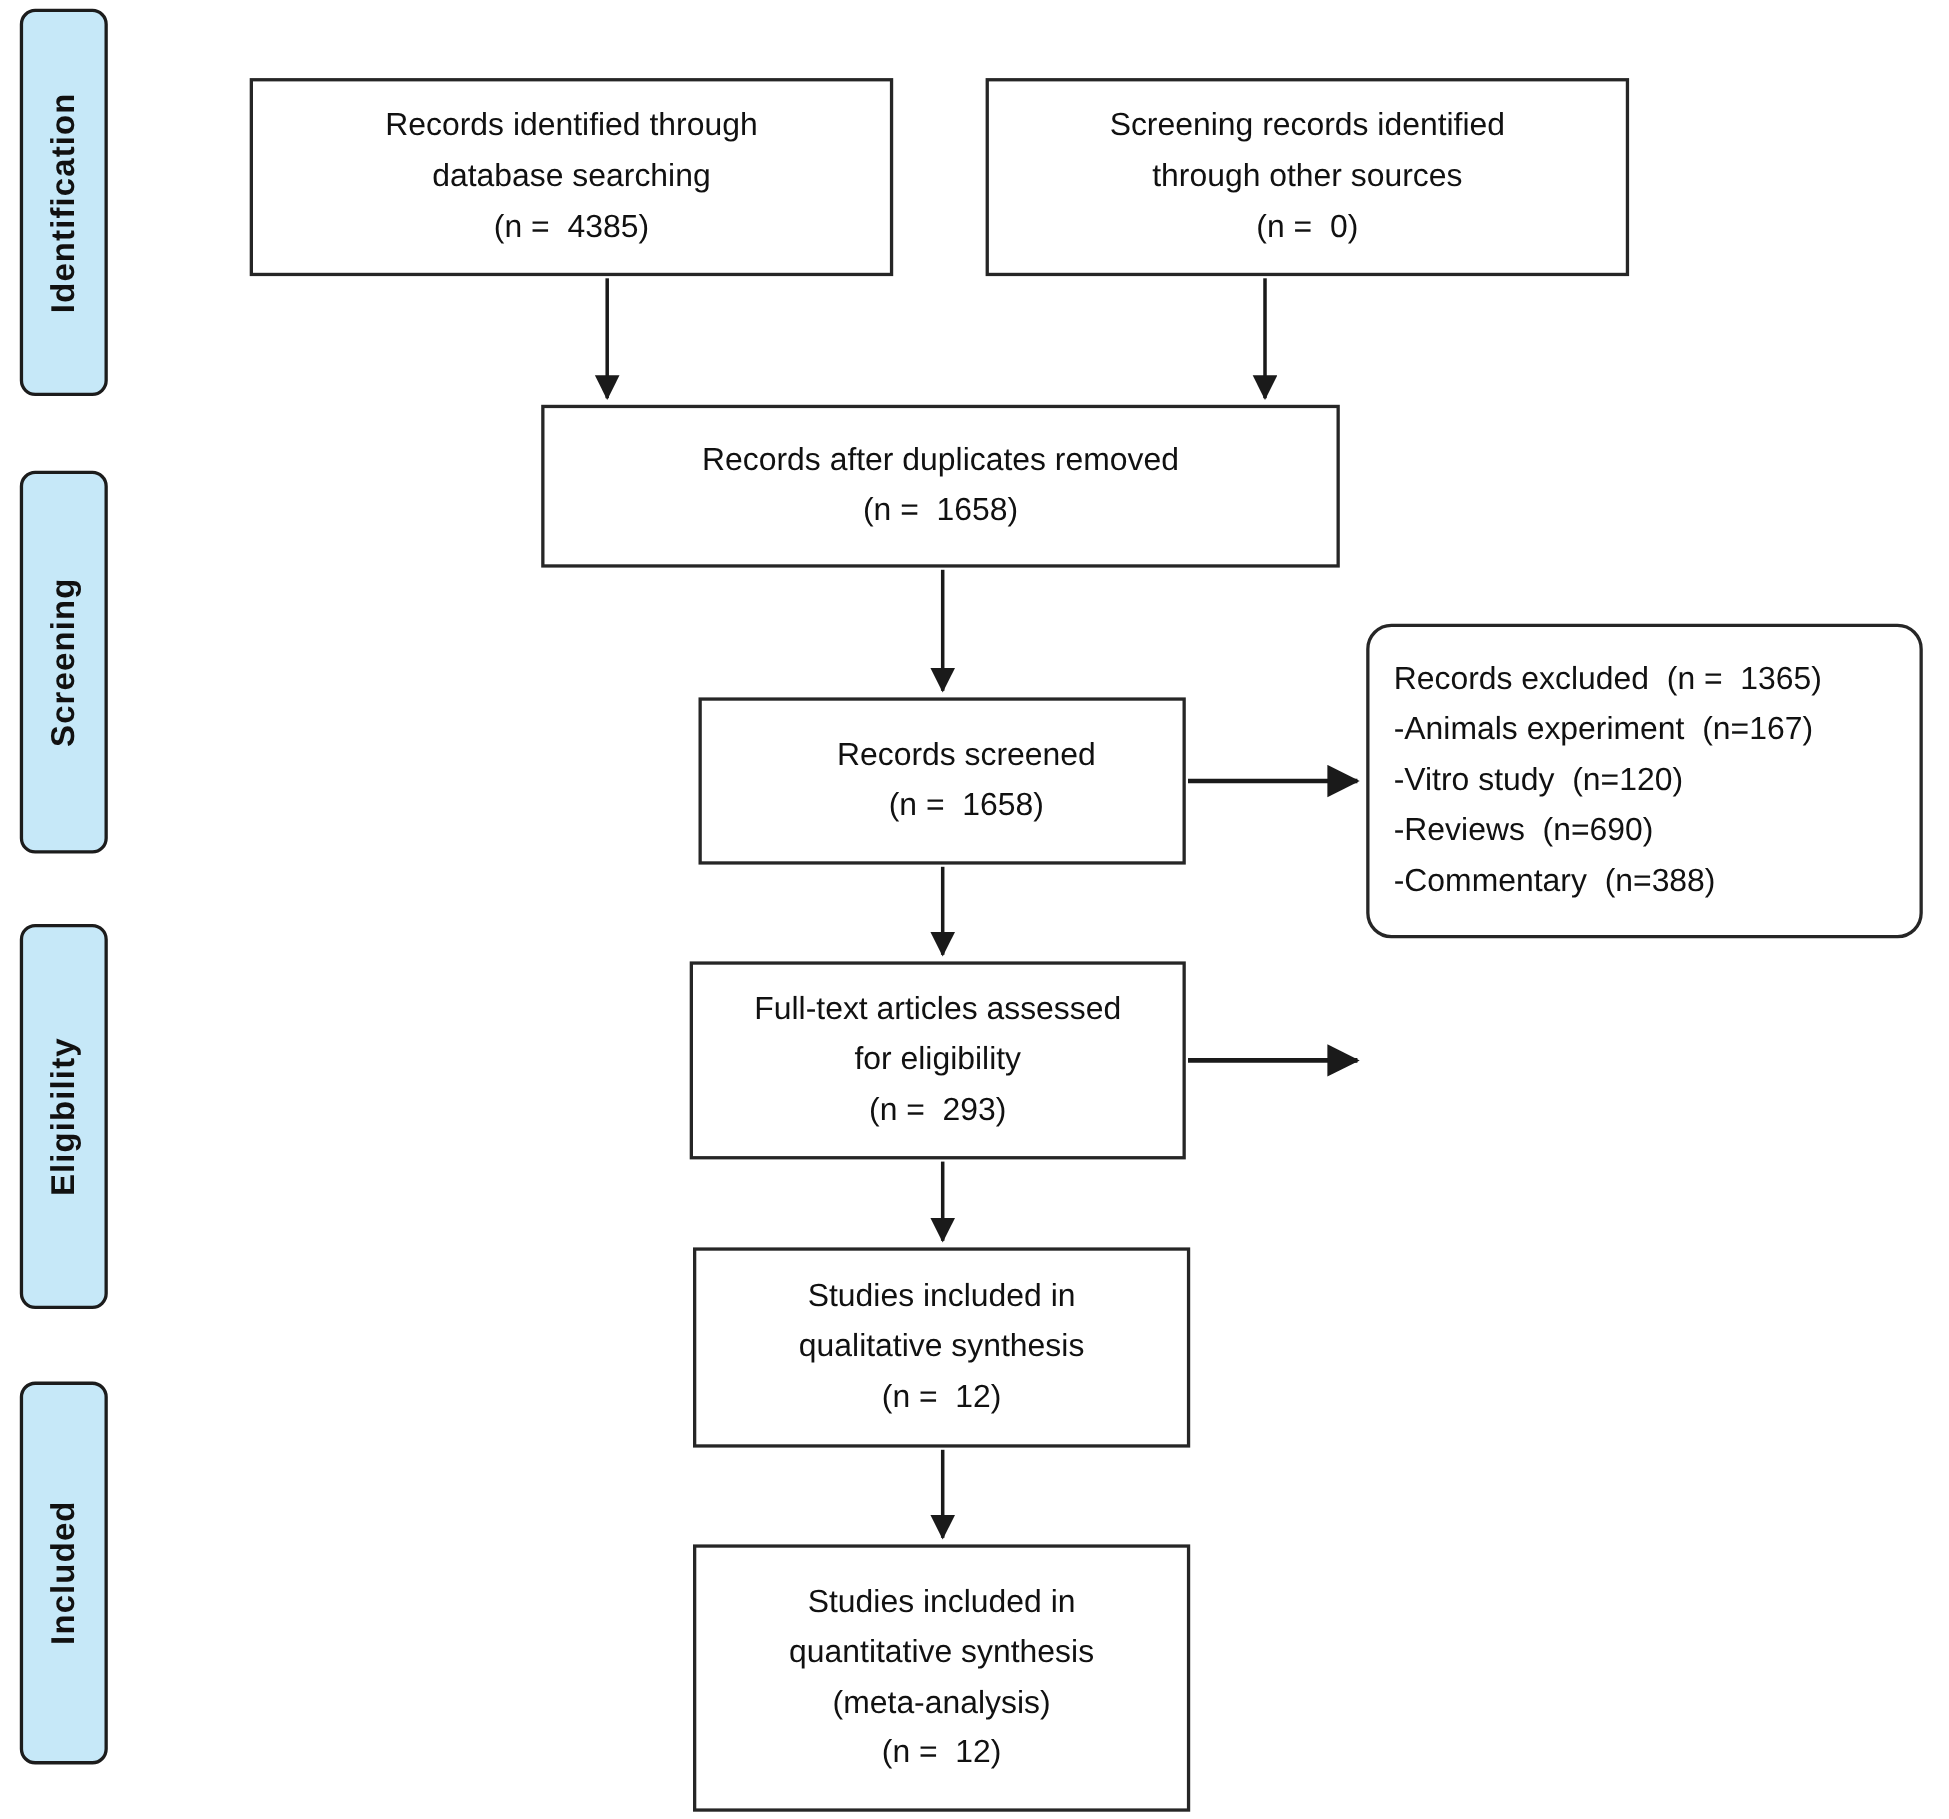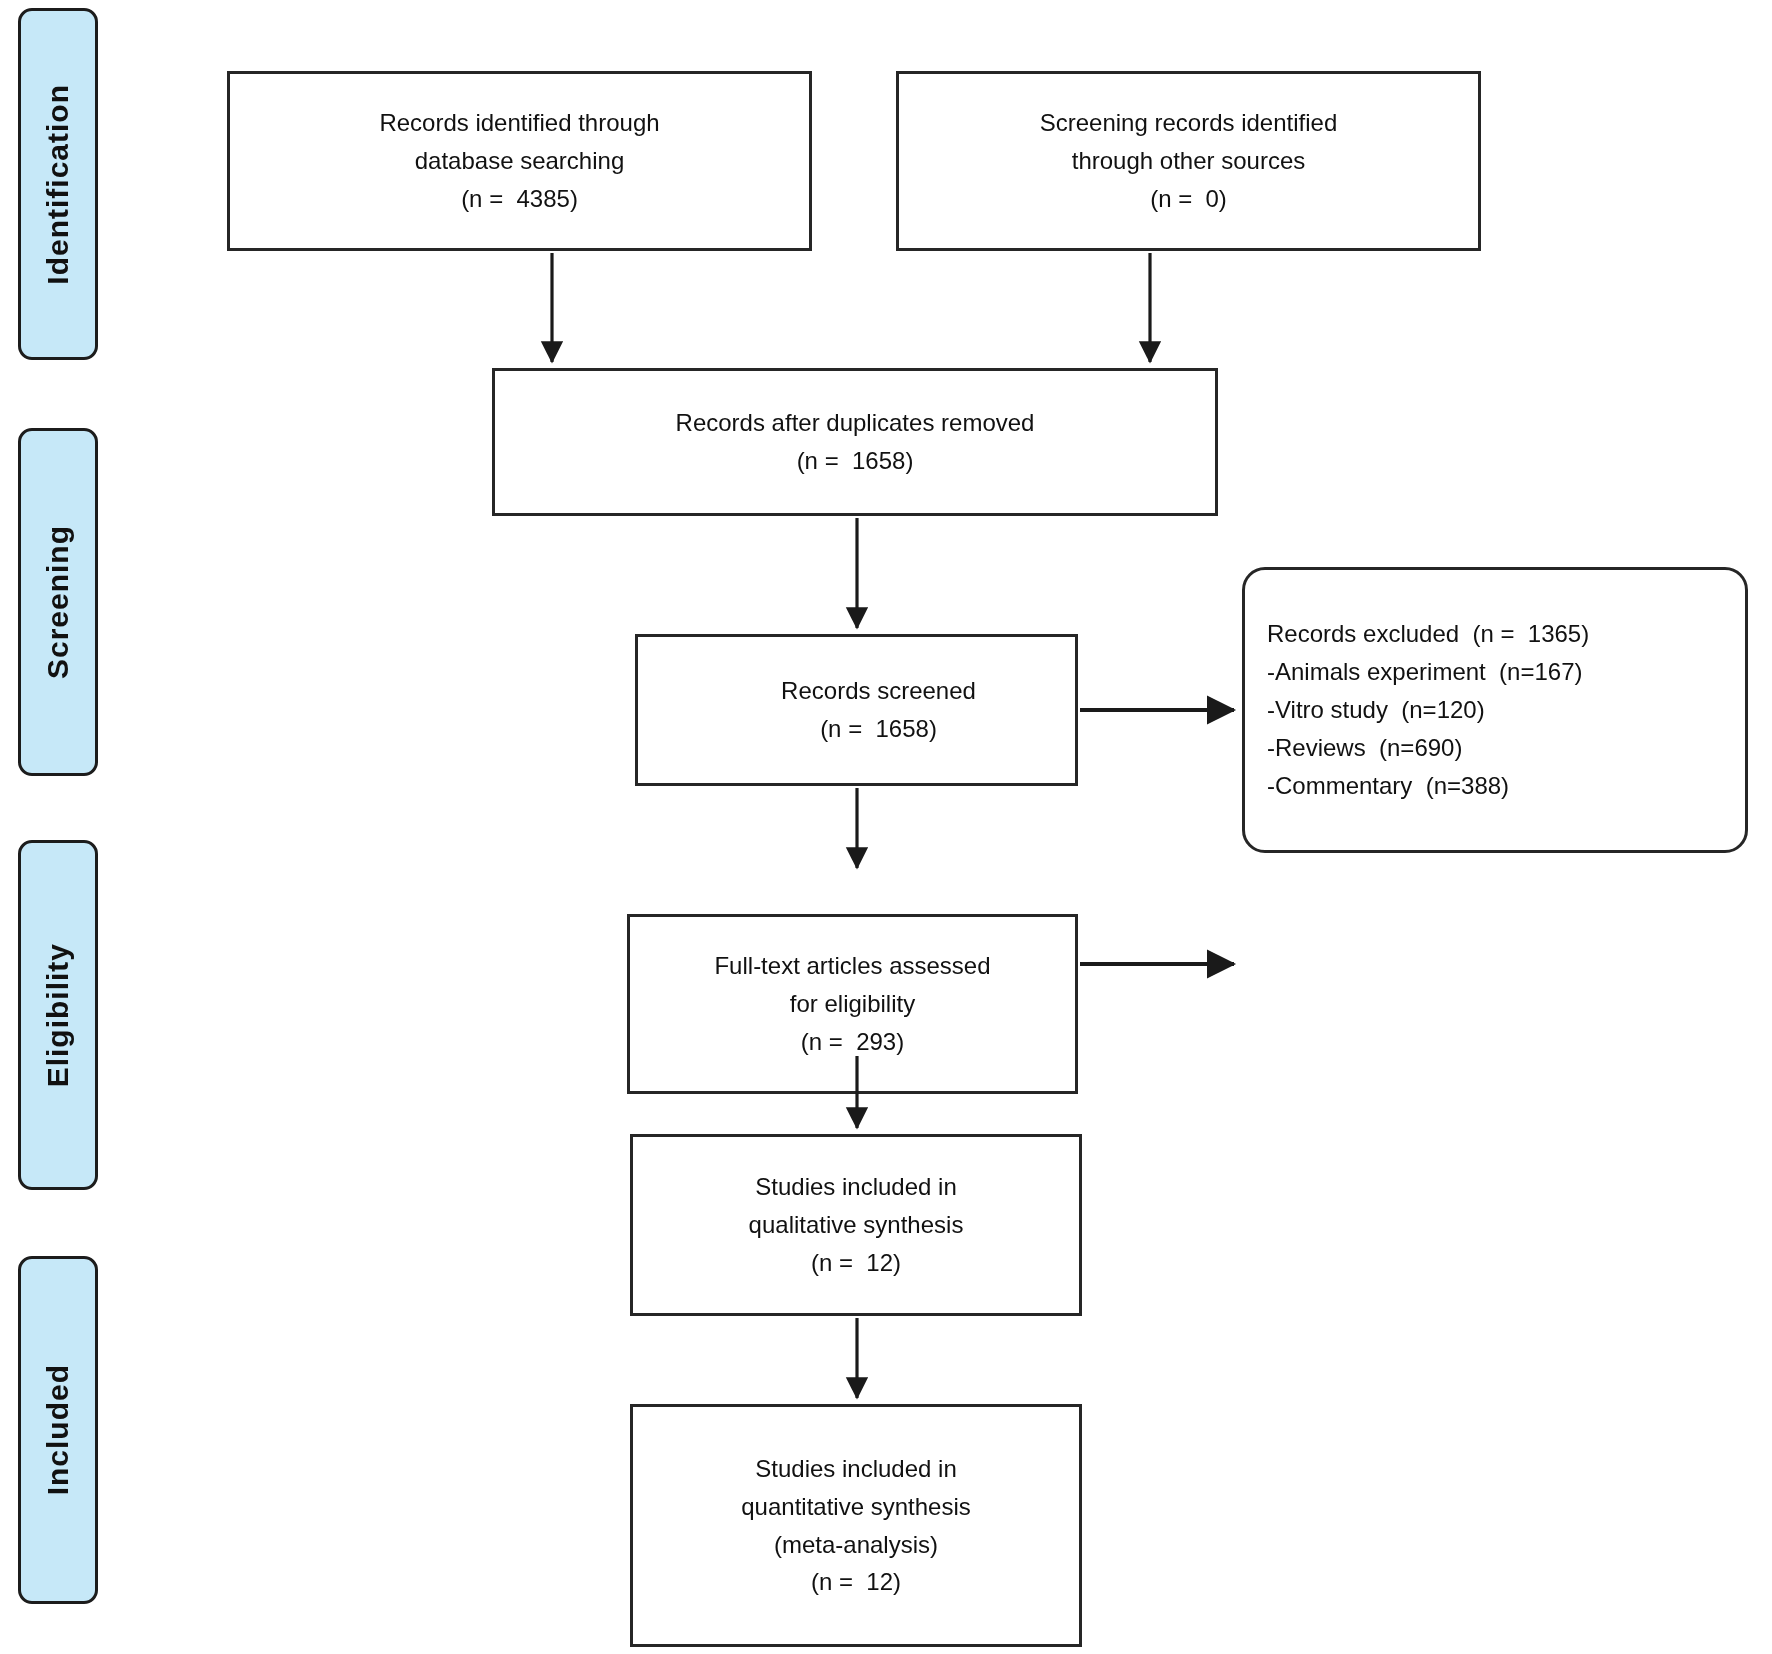--- a/index.html
+++ b/index.html
@@ -43,21 +43,21 @@
     position: absolute;
     background: #ffffff;
     border: 3px solid #262626;
     box-sizing: border-box;
     display: flex;
     flex-direction: column;
     align-items: center;
     justify-content: center;
     text-align: center;
     color: #111111;
-    font-size: 24px;
+    font-size: 29px;
     line-height: 1.58;
   }
   .fbox .line {
     display: block;
     white-space: pre-wrap;
   }
   .fbox.left-align {
     align-items: flex-start;
     text-align: left;
     padding: 10px 14px 10px 22px;
@@ -116,21 +116,21 @@
   </div>
 
   <div class="fbox left-align" style="left:1242px; top:567px; width:506px; height:286px;border-radius:23px;">
     <span class="line">Records excluded  (n =  1365)</span>
     <span class="line">-Animals experiment  (n=167)</span>
     <span class="line">-Vitro study  (n=120)</span>
     <span class="line">-Reviews  (n=690)</span>
     <span class="line">-Commentary  (n=388)</span>
   </div>
 
-  <div class="fbox" style="left:627px; top:874px; width:451px; height:180px;margin-top:40px;">
+  <div class="fbox" style="left:627px; top:874px; width:451px; height:180px;">
     <span class="line">Full-text articles assessed</span>
     <span class="line">for eligibility</span>
     <span class="line">(n =  293)</span>
   </div>
 
 
   <div class="fbox" style="left:630px; top:1134px; width:452px; height:182px;">
     <span class="line">Studies included in</span>
     <span class="line">qualitative synthesis</span>
     <span class="line">(n =  12)</span>

